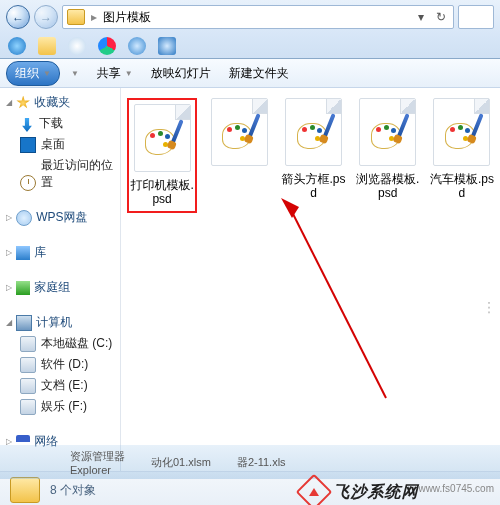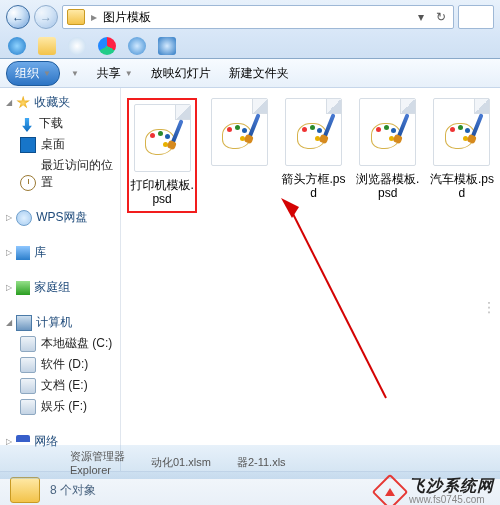--- a/index.html
+++ b/index.html
@@ -71,21 +71,21 @@
 
 
 .osbg{position:absolute;left:0;right:0;bottom:26px;height:34px;background:linear-gradient(rgba(160,200,235,.25),rgba(120,170,215,.35));display:flex;align-items:center;gap:26px;padding-left:70px;color:#555}
 .osbg span{font-size:11px;white-space:pre}
 
 .brand{position:absolute;right:6px;bottom:0;height:26px;display:flex;align-items:center;gap:6px;font-family:"Microsoft YaHei",sans-serif}
 .brand .logo{width:22px;height:22px;border:2px solid #e63935;transform:rotate(45deg);border-radius:3px;display:flex;align-items:center;justify-content:center}
 .brand .logo::after{content:"";width:0;height:0;border-left:5px solid transparent;border-right:5px solid transparent;border-bottom:8px solid #e63935;transform:rotate(-45deg)}
 .brand .t1{font-size:16px;font-weight:700;color:#222;font-style:italic;letter-spacing:1px}
 .brand .t2{font-size:10px;color:#888}
-.brand .txt{display:flex;flex-direction:column;line-height:1.05}
+.brand .txt{display:flex;flex-direction:row;line-height:1.05}
 </style>
 </head>
 <body>
 <div class="win">
 
 <div class="titlebar">
   <div class="navrow">
     <div class="circle">←</div>
     <div class="circle" style="opacity:.5">→</div>
     <div class="addr">

